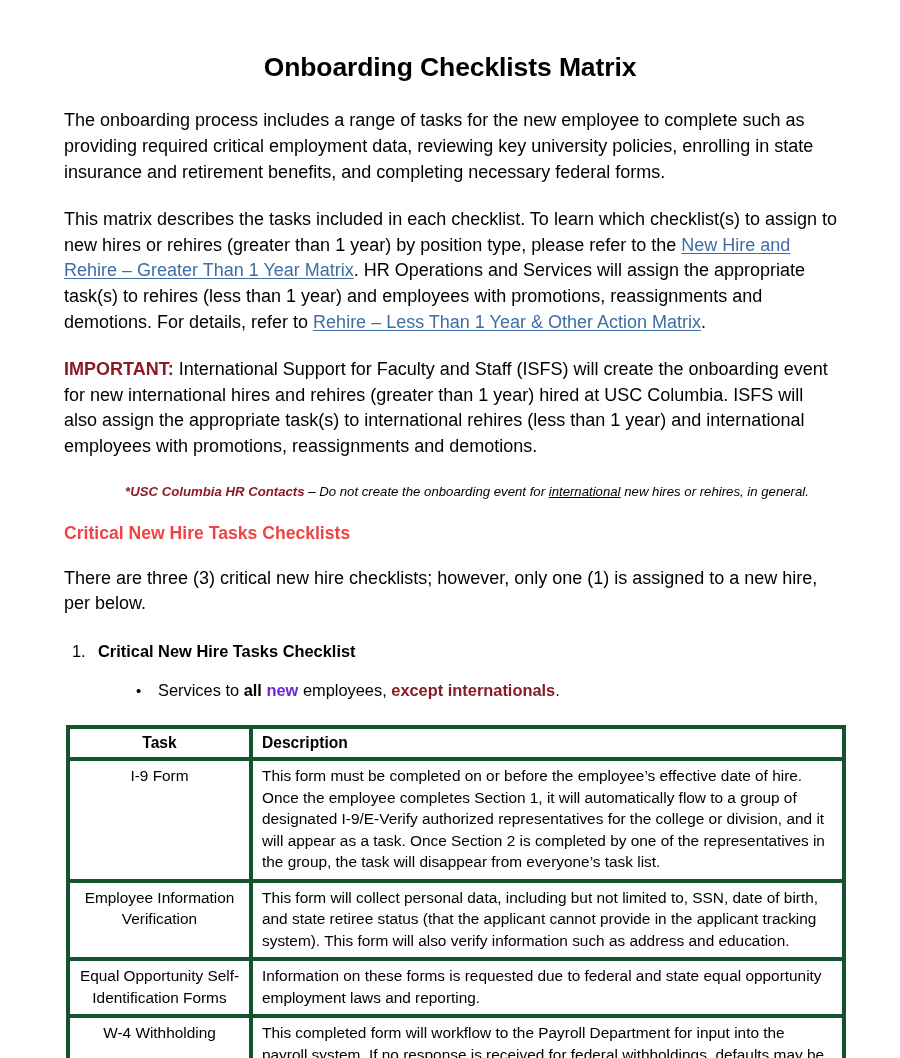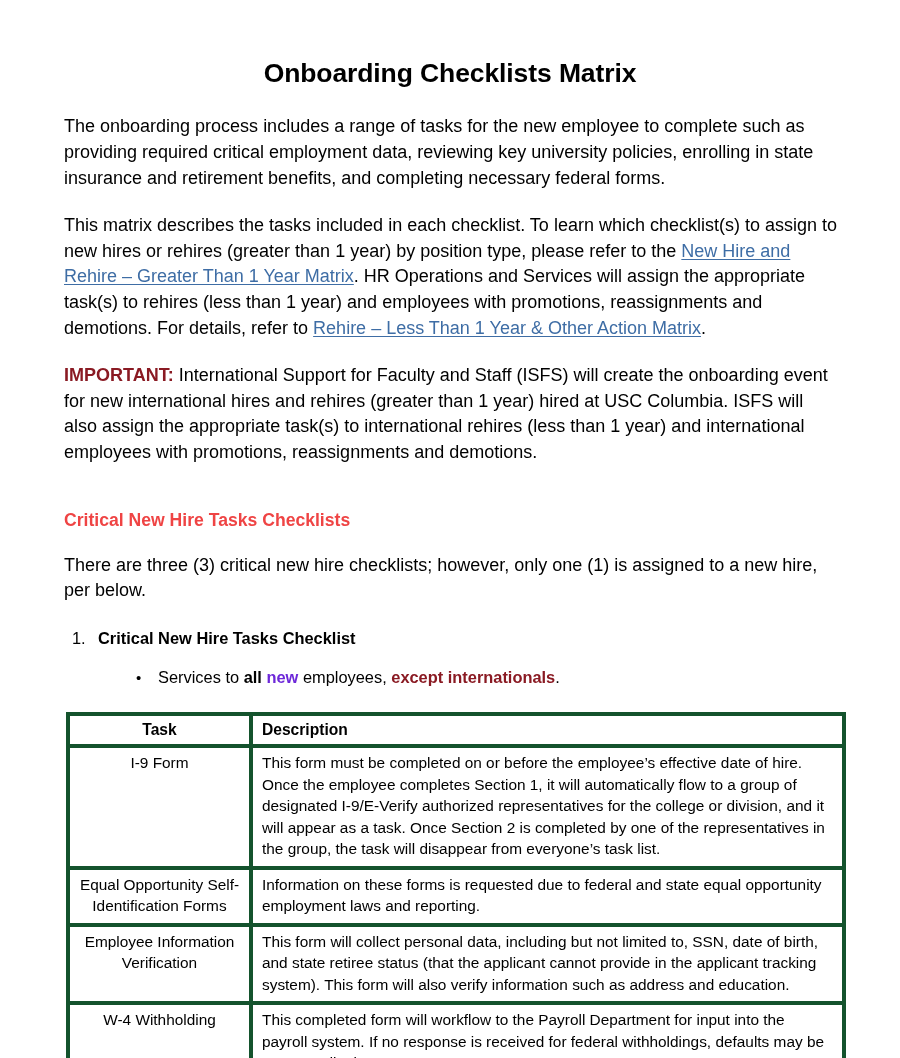--- a/index.html
+++ b/index.html
@@ -12,21 +12,21 @@
     height: 1058px;
     font-family: "Liberation Sans", sans-serif;
     color: #000000;
     -webkit-font-smoothing: antialiased;
   }
   .page {
     position: relative;
     width: 900px;
     height: 1058px;
     box-sizing: border-box;
-    padding: 10px;
+    padding: 4px;
     overflow: hidden;
   }
 
   
   .doc-title {
     text-align: center;
     font-size: 26.5px;
     font-weight: bold;
     letter-spacing: -0.1px;
     margin: 0;
@@ -190,20 +190,21 @@
     <div class="gap-med"></div>
 
     <p class="body-para"><span>This matrix describes the tasks included in each checklist. To learn which checklist(s) to assign to new hires or rehires (greater than 1 year) by position type, please refer to the </span><a class="doclink" href="#">New Hire and Rehire – Greater Than 1 Year Matrix</a><span>. HR Operations and Services will assign the appropriate task(s) to rehires (less than 1 year) and employees with promotions, reassignments and demotions. For details, refer to </span><a class="doclink" href="#">Rehire – Less Than 1 Year &amp; Other Action Matrix</a><span>.</span></p>
 
     <div class="gap-med"></div>
 
     <p class="body-para"><span class="garnet-bold">IMPORTANT:</span><span> International Support for Faculty and Staff (ISFS) will create the onboarding event for new international hires and rehires (greater than 1 year) hired at USC Columbia. ISFS will also assign the appropriate task(s) to international rehires (less than 1 year) and international employees with promotions, reassignments and demotions.</span></p>
 
     <div class="gap-med"></div>
 
+    <p class="hr-note"><span class="lead">*USC Columbia HR Contacts</span><span> – Do not create the onboarding event for </span><u>international</u><span> new hires or rehires, in general.</span></p>
 
     <div class="gap-med"></div>
 
     <h2 class="section-heading">Critical New Hire Tasks Checklists</h2>
 
     <div class="gap-med"></div>
 
     <p class="body-para">There are three (3) critical new hire checklists; however, only one (1) is assigned to a new hire, per below.</p>
 
     <div class="gap-med"></div>
@@ -232,28 +233,28 @@
           <th class="task-head">Task</th>
           <th class="desc-head">Description</th>
         </tr>
       </thead>
       <tbody>
         <tr>
           <td class="task-cell">I-9 Form</td>
           <td class="desc-cell">This form must be completed on or before the employee’s effective date of hire. Once the employee completes Section 1, it will automatically flow to a group of designated I-9/E-Verify authorized representatives for the college or division, and it will appear as a task. Once Section 2 is completed by one of the representatives in the group, the task will disappear from everyone’s task list.</td>
         </tr>
         <tr>
+          <td class="task-cell">Employee Information Verification</td>
+          <td class="desc-cell">This form will collect personal data, including but not limited to, SSN, date of birth, and state retiree status (that the applicant cannot provide in the applicant tracking system). This form will also verify information such as address and education.</td>
+        </tr>
+        <tr>
           <td class="task-cell">Equal Opportunity Self-Identification Forms</td>
           <td class="desc-cell">Information on these forms is requested due to federal and state equal opportunity employment laws and reporting.</td>
         </tr>
         <tr>
-          <td class="task-cell">Employee Information Verification</td>
-          <td class="desc-cell">This form will collect personal data, including but not limited to, SSN, date of birth, and state retiree status (that the applicant cannot provide in the applicant tracking system). This form will also verify information such as address and education.</td>
-        </tr>
-        <tr>
           <td class="task-cell">W-4 Withholding</td>
           <td class="desc-cell">This completed form will workflow to the Payroll Department for input into the payroll system. If no response is received for federal withholdings, defaults may be set accordingly.</td>
         </tr>
       </tbody>
     </table>
 
   </div>
 </div>
 
 </body></html>

